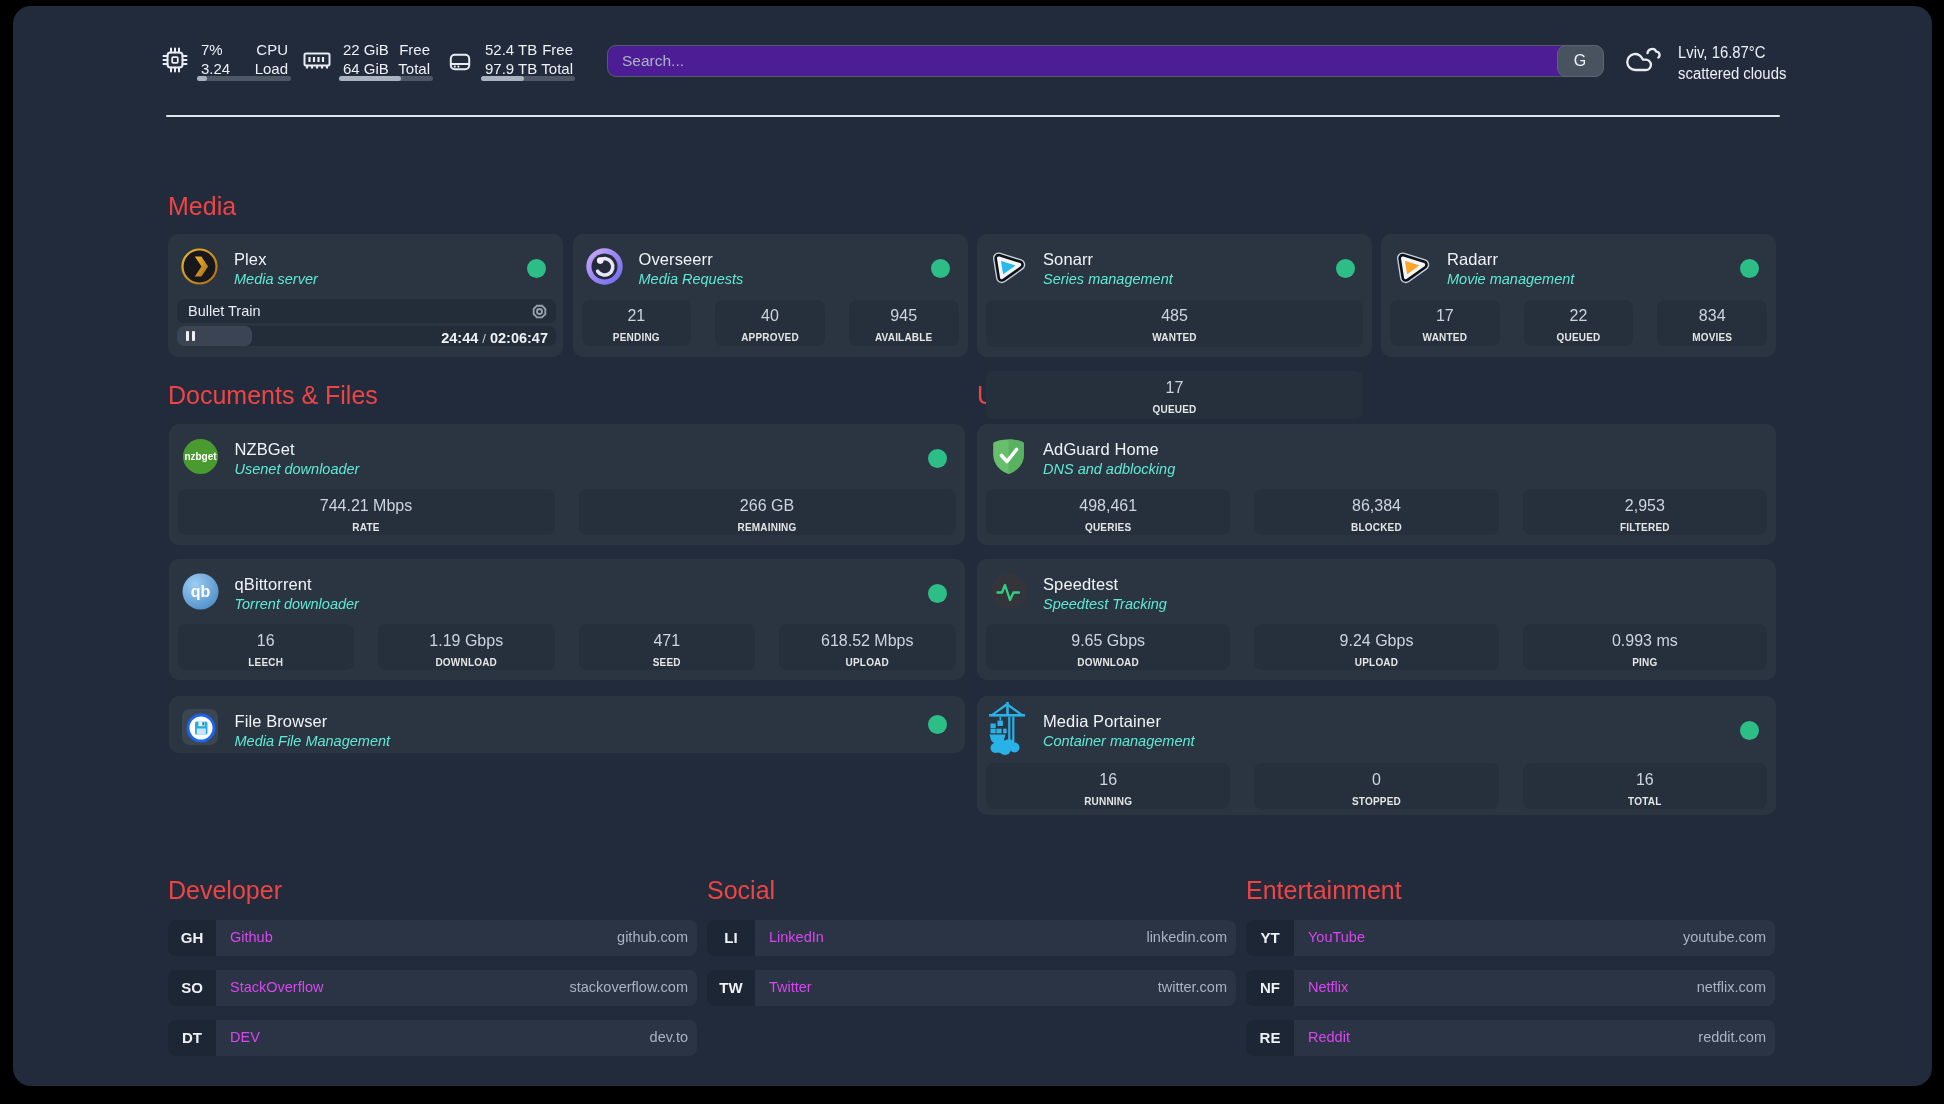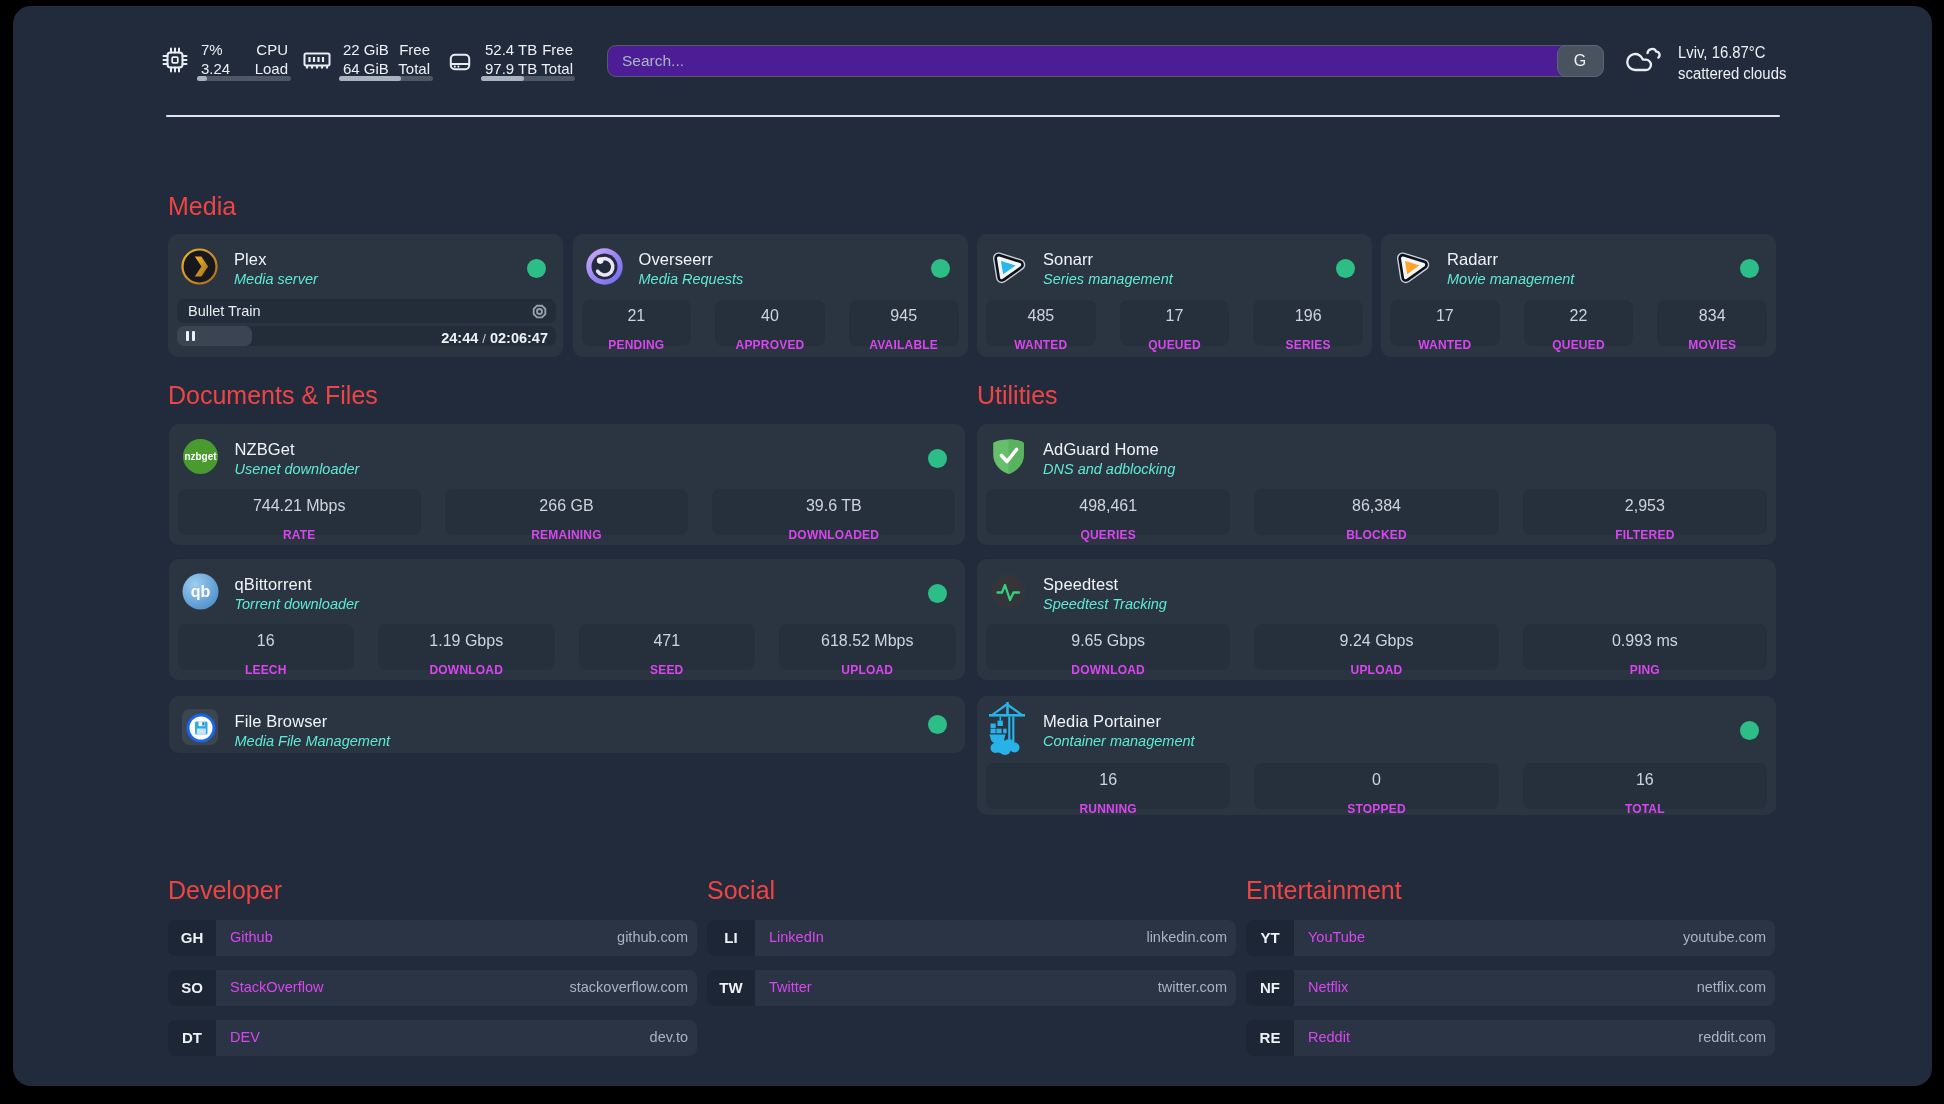--- a/index.html
+++ b/index.html
@@ -9,21 +9,21 @@
   border-radius:18px; background:#222b3c; }
 .abs { position:absolute; }
 .card { position:absolute; background:#2b3541; border-radius:10px; }
 .icon36 { position:absolute; left:13px; top:14.5px; width:37px; height:37px; }
 .ttl { position:absolute; left:66px; top:16px; font-size:16.5px; color:#f0f3f8; font-weight:normal; letter-spacing:0.1px;}
 .sub { position:absolute; left:66px; top:37px; font-size:14.5px; color:#5eead4;font-style:italic; }
 .dot { position:absolute; right:17.5px; top:25px; width:19px; height:19px; border-radius:50%; background:#2dbe87; }
 .stats { position:absolute; left:9px; right:9px; display:flex; gap:24px; height:46px; }
 .stat { flex:1; background:#26303c; border-radius:8px; text-align:center; padding-top:6.5px; }
 .stat .n { font-size:16px; color:#cdd4de; line-height:20px; }
-.stat .l { font-size:12px; font-weight:bold; color:#d946ef; letter-spacing:0.2px; margin-top:10px; line-height:19px; }
+.stat .l { font-size:10px; font-weight:bold; color:#e5e5e5; letter-spacing:0.2px; margin-top:2px; line-height:19px; }
 .shdr { position:absolute; font-size:25px; color:#ef4444; }
 .bm { position:absolute; height:36px; }
 .bm .ab { position:absolute; left:0; top:0; width:48px; height:36px; background:#1d2634;
   border-radius:8px 0 0 8px; text-align:center; line-height:36px; font-size:15px; font-weight:bold; color:#eef1f6; }
 .bm .bd { position:absolute; left:48px; right:0; top:0; height:36px; background:#2a3444; border-radius:0 8px 8px 0; }
 .bm .nm { position:absolute; left:14px; top:9.5px; font-size:14.5px; color:#d946ef; }
 .bm .ur { position:absolute; right:9px; top:9.5px; font-size:14.5px; color:#a9b3c2; }
 .tbtxt { position:absolute; font-size:15px; color:#edf0f5; line-height:19px; }
 .tbar { position:absolute; top:76px; height:4.5px; border-radius:3px; background:#4d5765; width:94px; }
 .tbar i { position:absolute; left:0; top:0; height:4.5px; border-radius:3px; background:#a9b2bf; display:block; }
@@ -152,21 +152,21 @@
   <svg class="icon36" viewBox="0 0 40 40">
     <g transform="rotate(-9 20 20)">
       <path d="M11 9.5 L32 20 L11 30.5 Z" fill="none" stroke="#c9cfd8" stroke-width="12.5" stroke-linejoin="round"></path>
       <path d="M11 9.5 L32 20 L11 30.5 Z" fill="none" stroke="#0d1119" stroke-width="9.5" stroke-linejoin="round"></path>
       <path d="M11 9.5 L32 20 L11 30.5 Z" fill="#2ab8ea" stroke="#f4f7f9" stroke-width="3.8" stroke-linejoin="round"></path>
     </g>
   </svg>
   <div class="ttl">Sonarr</div>
   <div class="sub">Series management</div>
   <div class="dot"></div>
-  <div class="stats" style="top:66px;">
+  <div class="stats" style="top:66px;flex-direction:column;">
     <div class="stat">
         <div class="n">485</div>
         <div class="l">WANTED</div>
       </div>
     <div class="stat">
         <div class="n">17</div>
         <div class="l">QUEUED</div>
       </div>
     <div class="stat">
         <div class="n">196</div>
@@ -210,24 +210,20 @@
   <div class="sub">Usenet downloader</div>
   <div class="dot"></div>
   <div class="stats" style="top:65.5px;">
     <div class="stat">
         <div class="n">744.21 Mbps</div>
         <div class="l">RATE</div>
       </div>
     <div class="stat">
         <div class="n">266 GB</div>
         <div class="l">REMAINING</div>
-      </div>
-    <div class="stat">
-        <div class="n">39.6 TB</div>
-        <div class="l">DOWNLOADED</div>
       </div>
   </div>
 </div>
 <div class="card" style="left:168.5px;top:558.5px;width:796px;height:121.5px;" id="qbit">
   <svg class="icon36" viewBox="0 0 37 37">
     <defs>
         <radialGradient id="qbg" cx="0.35" cy="0.3" r="0.9">
       <stop offset="0" stop-color="#9dcdf2"></stop>
           <stop offset="1" stop-color="#4486c4"></stop>
         </radialGradient>

